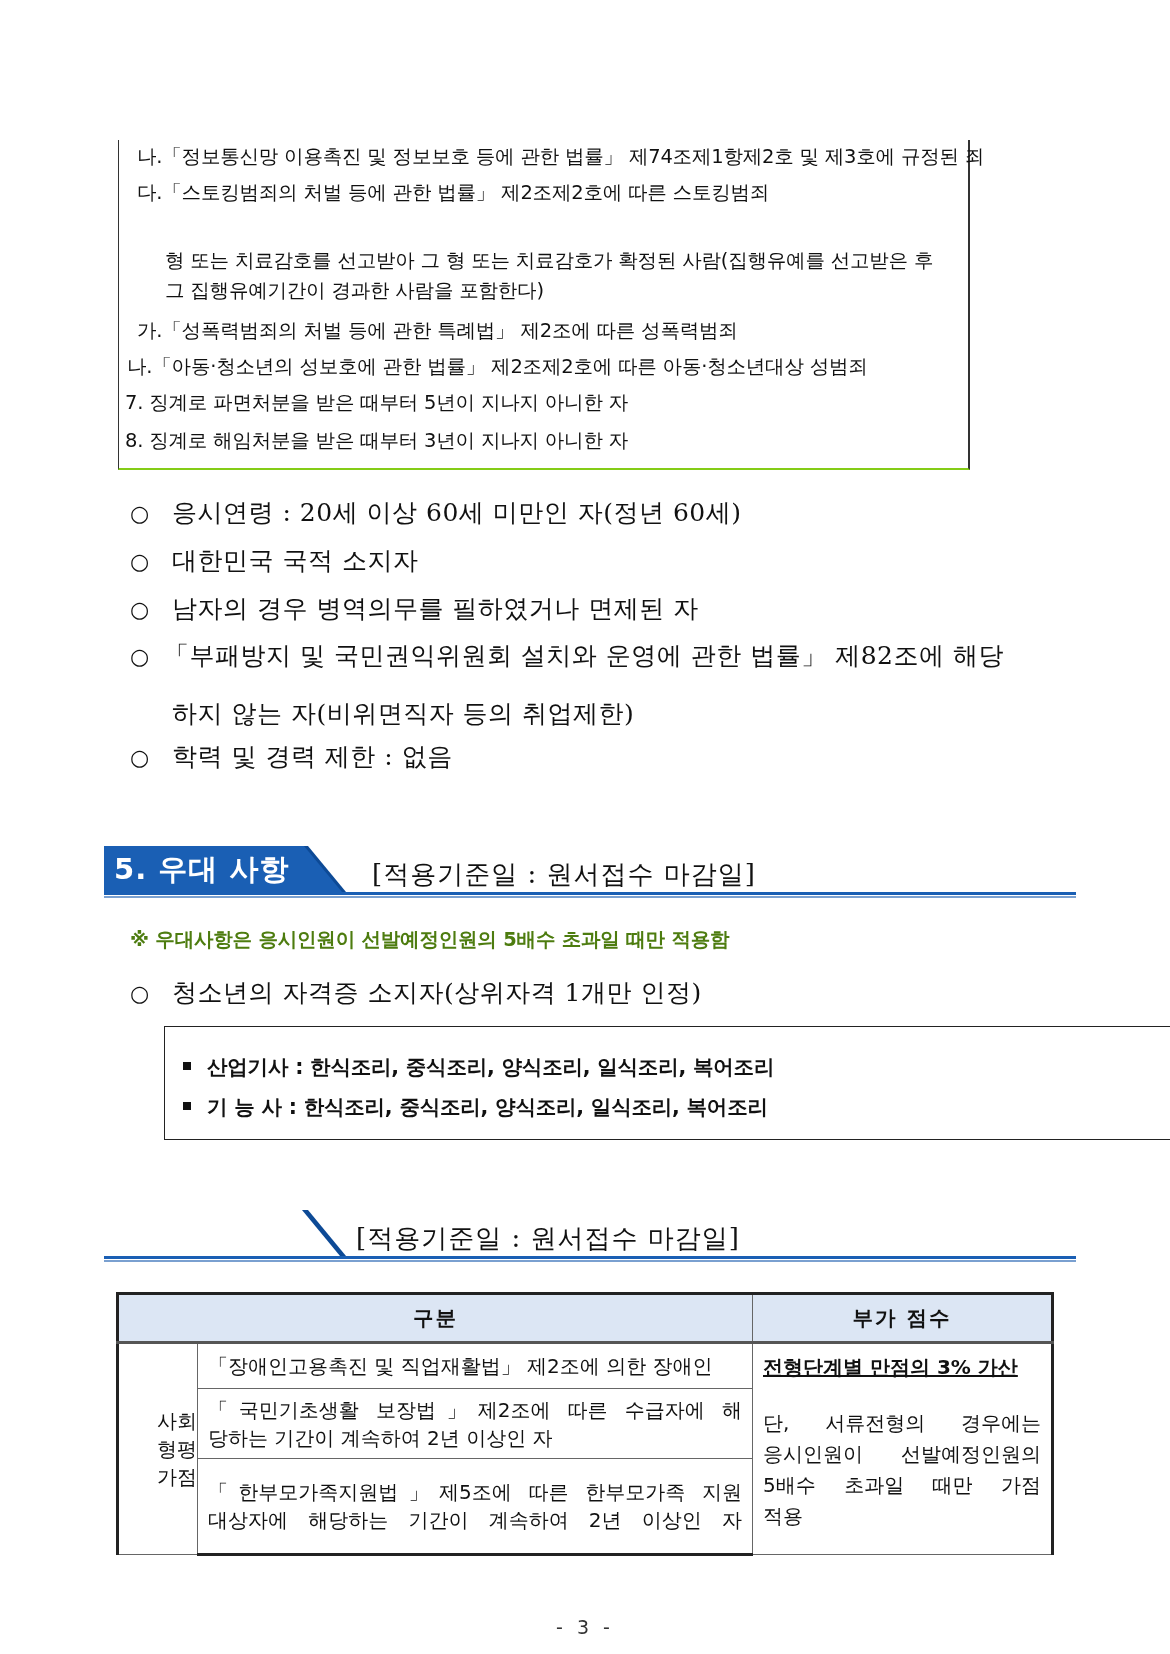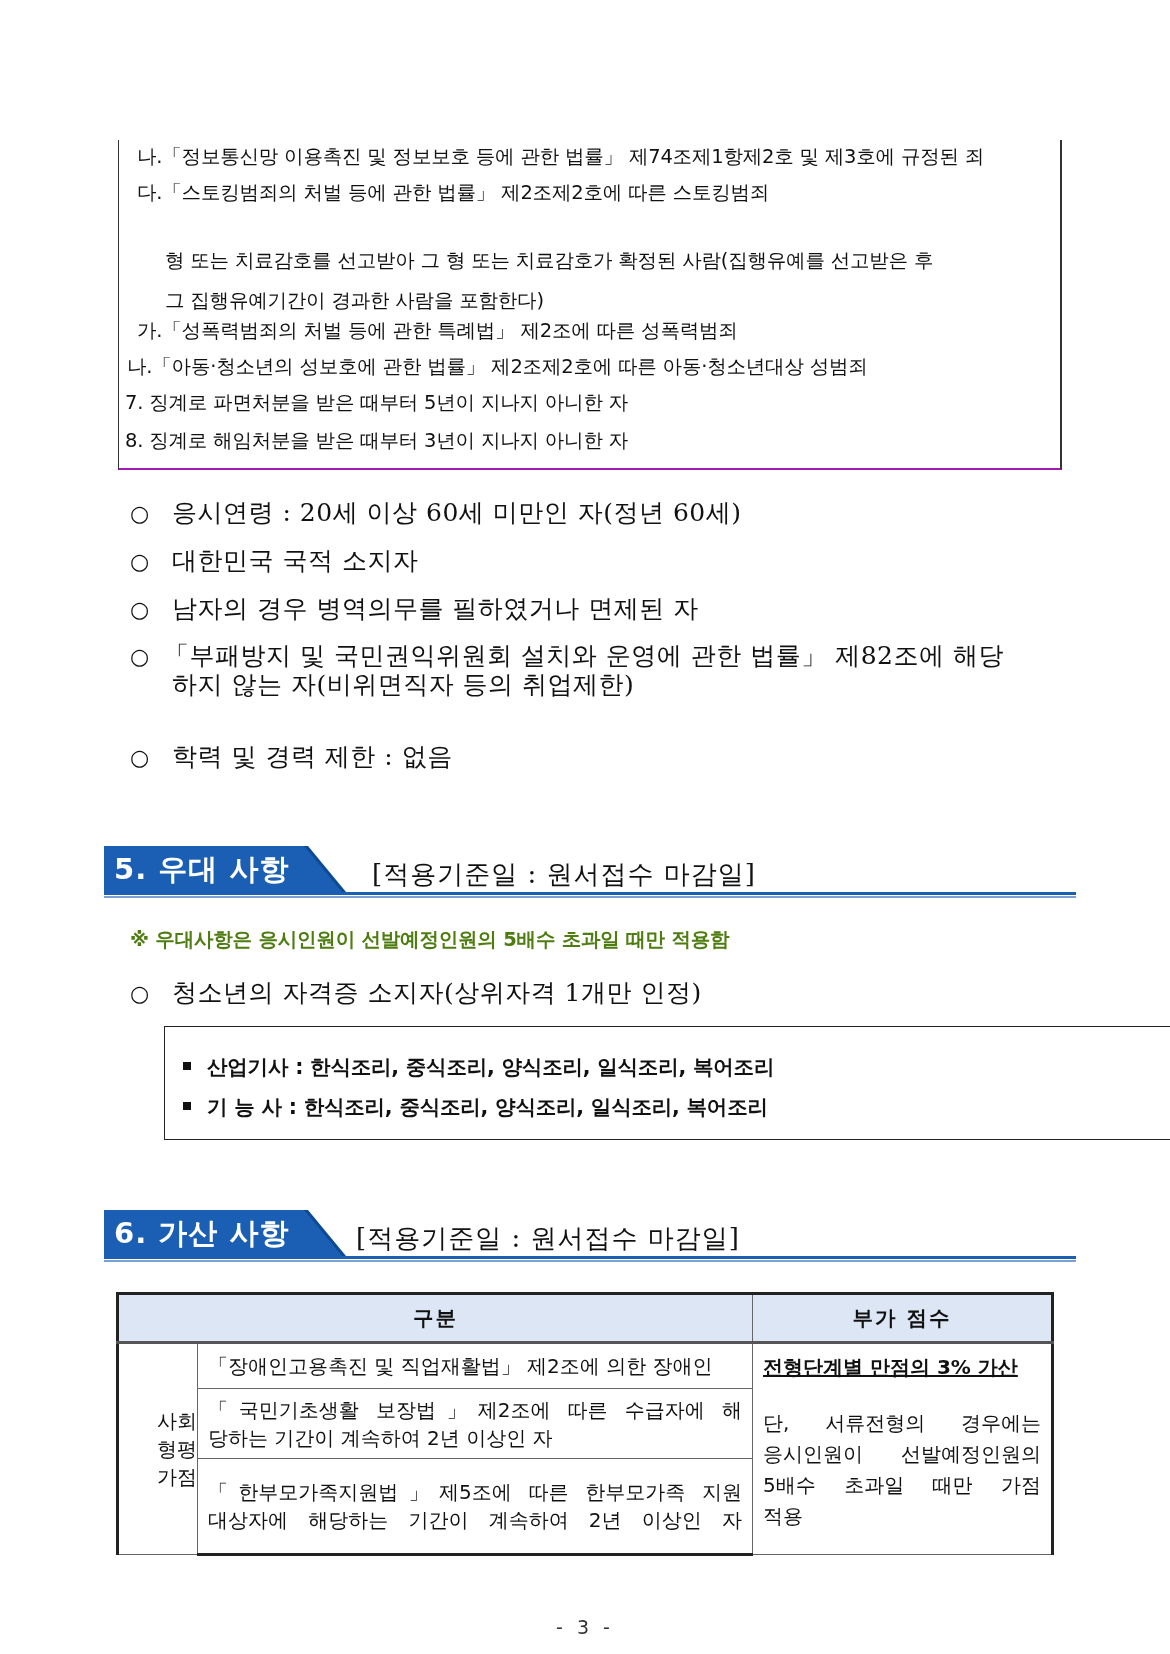--- a/index.html
+++ b/index.html
@@ -3,22 +3,22 @@
 <meta charset="utf-8">
 <style>
   html, body { margin: 0; padding: 0; background: #ffffff; }
   body {
     width: 1170px; height: 1654px; position: relative; overflow: hidden;
     font-family: "DejaVu Sans", "Liberation Sans", sans-serif; color: #111;
   }
 
   
   .cont-box {
-    position: absolute; left: 118px; top: 140px; width: 944px; height: 330px;
-    border-left: 1.5px solid #333; border-right: 2px solid #333; border-bottom: 2px solid #a21caf;
+    position: absolute; left: 118px; top: 140px; width: 852px; height: 330px;
+    border-left: 1.5px solid #333; border-right: 2px solid #333; border-bottom: 2px solid #84cc16;
     box-sizing: border-box;
   }
   .cont-line {
     position: absolute; font-size: 19.5px; line-height: 26px; white-space: nowrap;
     letter-spacing: -0.2px; color: #111;
   }
 
   
   .circ-item {
     position: absolute; left: 130px; font-family: "DejaVu Serif", "Liberation Serif", serif;
@@ -90,40 +90,40 @@
     font-size: 19px; color: #333; letter-spacing: 4px;
   }
 </style>
 </head>
 <body>
 
 <div class="cont-box">
   <div class="cont-line" style="left:18px; top:4px;">나.「정보통신망 이용촉진 및 정보보호 등에 관한 법률」 제74조제1항제2호 및 제3호에 규정된 죄</div>
   <div class="cont-line" style="left:18px; top:40px;">다.「스토킹범죄의 처벌 등에 관한 법률」 제2조제2호에 따른 스토킹범죄</div>
   <div class="cont-line" style="left:46px; top:108px;">형 또는 치료감호를 선고받아 그 형 또는 치료감호가 확정된 사람(집행유예를 선고받은 후</div>
-  <div class="cont-line" style="left:46px; top:148px;">그 집행유예기간이 경과한 사람을 포함한다)</div>
+  <div class="cont-line" style="left:46px; top:138px;">그 집행유예기간이 경과한 사람을 포함한다)</div>
   <div class="cont-line" style="left:18px; top:178px;">가.「성폭력범죄의 처벌 등에 관한 특례법」 제2조에 따른 성폭력범죄</div>
   <div class="cont-line" style="left:8px; top:214px;">나.「아동·청소년의 성보호에 관한 법률」 제2조제2호에 따른 아동·청소년대상 성범죄</div>
   <div class="cont-line" style="left:6px; top:250px;">7. 징계로 파면처분을 받은 때부터 5년이 지나지 아니한 자</div>
   <div class="cont-line" style="left:6px; top:288px;">8. 징계로 해임처분을 받은 때부터 3년이 지나지 아니한 자</div>
 </div>
 
 <div class="circ-item" style="top:496px;">
   <span class="bullet">○</span><span>응시연령 : 20세 이상 60세 미만인 자(정년 60세)</span>
 </div>
 <div class="circ-item" style="top:544px;">
   <span class="bullet">○</span><span>대한민국 국적 소지자</span>
 </div>
 <div class="circ-item" style="top:592px;">
   <span class="bullet">○</span><span>남자의 경우 병역의무를 필하였거나 면제된 자</span>
 </div>
 <div class="circ-item" style="top:639px;">
   <span class="bullet" style="width:34px;">○</span><span>「부패방지 및 국민권익위원회 설치와 운영에 관한 법률」 제82조에 해당</span>
 </div>
-<div class="circ-indent" style="top:668px;">하지 않는 자(비위면직자 등의 취업제한)</div>
+<div class="circ-indent" style="top:697px;">하지 않는 자(비위면직자 등의 취업제한)</div>
 <div class="circ-item" style="top:740px;">
   <span class="bullet">○</span><span>학력 및 경력 제한 : 없음</span>
 </div>
 
 <div class="sec-header" style="top:846px;">
   <div class="sec-tab-shadow"></div>
   <div class="sec-tab">5. 우대 사항</div>
   <div class="sec-rule1"></div>
   <div class="sec-rule2"></div>
   <div class="sec-sub" style="left:268px;">[적용기준일 : 원서접수 마감일]</div>
@@ -139,21 +139,20 @@
   <div class="qual-line" style="top:26px;">
     <span class="sq"></span><span>산업기사 :</span> <span>한식조리, 중식조리, 양식조리, 일식조리, 복어조리</span>
   </div>
   <div class="qual-line" style="top:66px;">
     <span class="sq"></span><span style="white-space:pre;">기 능 사 :</span> <span>한식조리, 중식조리, 양식조리, 일식조리, 복어조리</span>
   </div>
 </div>
 
 <div class="sec-header" style="top:1210px;">
   <div class="sec-tab-shadow"></div>
-  <div class="sec-tab">6. 가산 사항</div>
   <div class="sec-rule1"></div>
   <div class="sec-rule2"></div>
   <div class="sec-sub" style="left:252px;">[적용기준일 : 원서접수 마감일]</div>
 </div>
 
 <table class="bonus">
   <tbody>
       <tr>
     <th colspan="2" class="col-left">구분</th>
     <th class="col-right" style="width:278px;">부가 점수</th>

